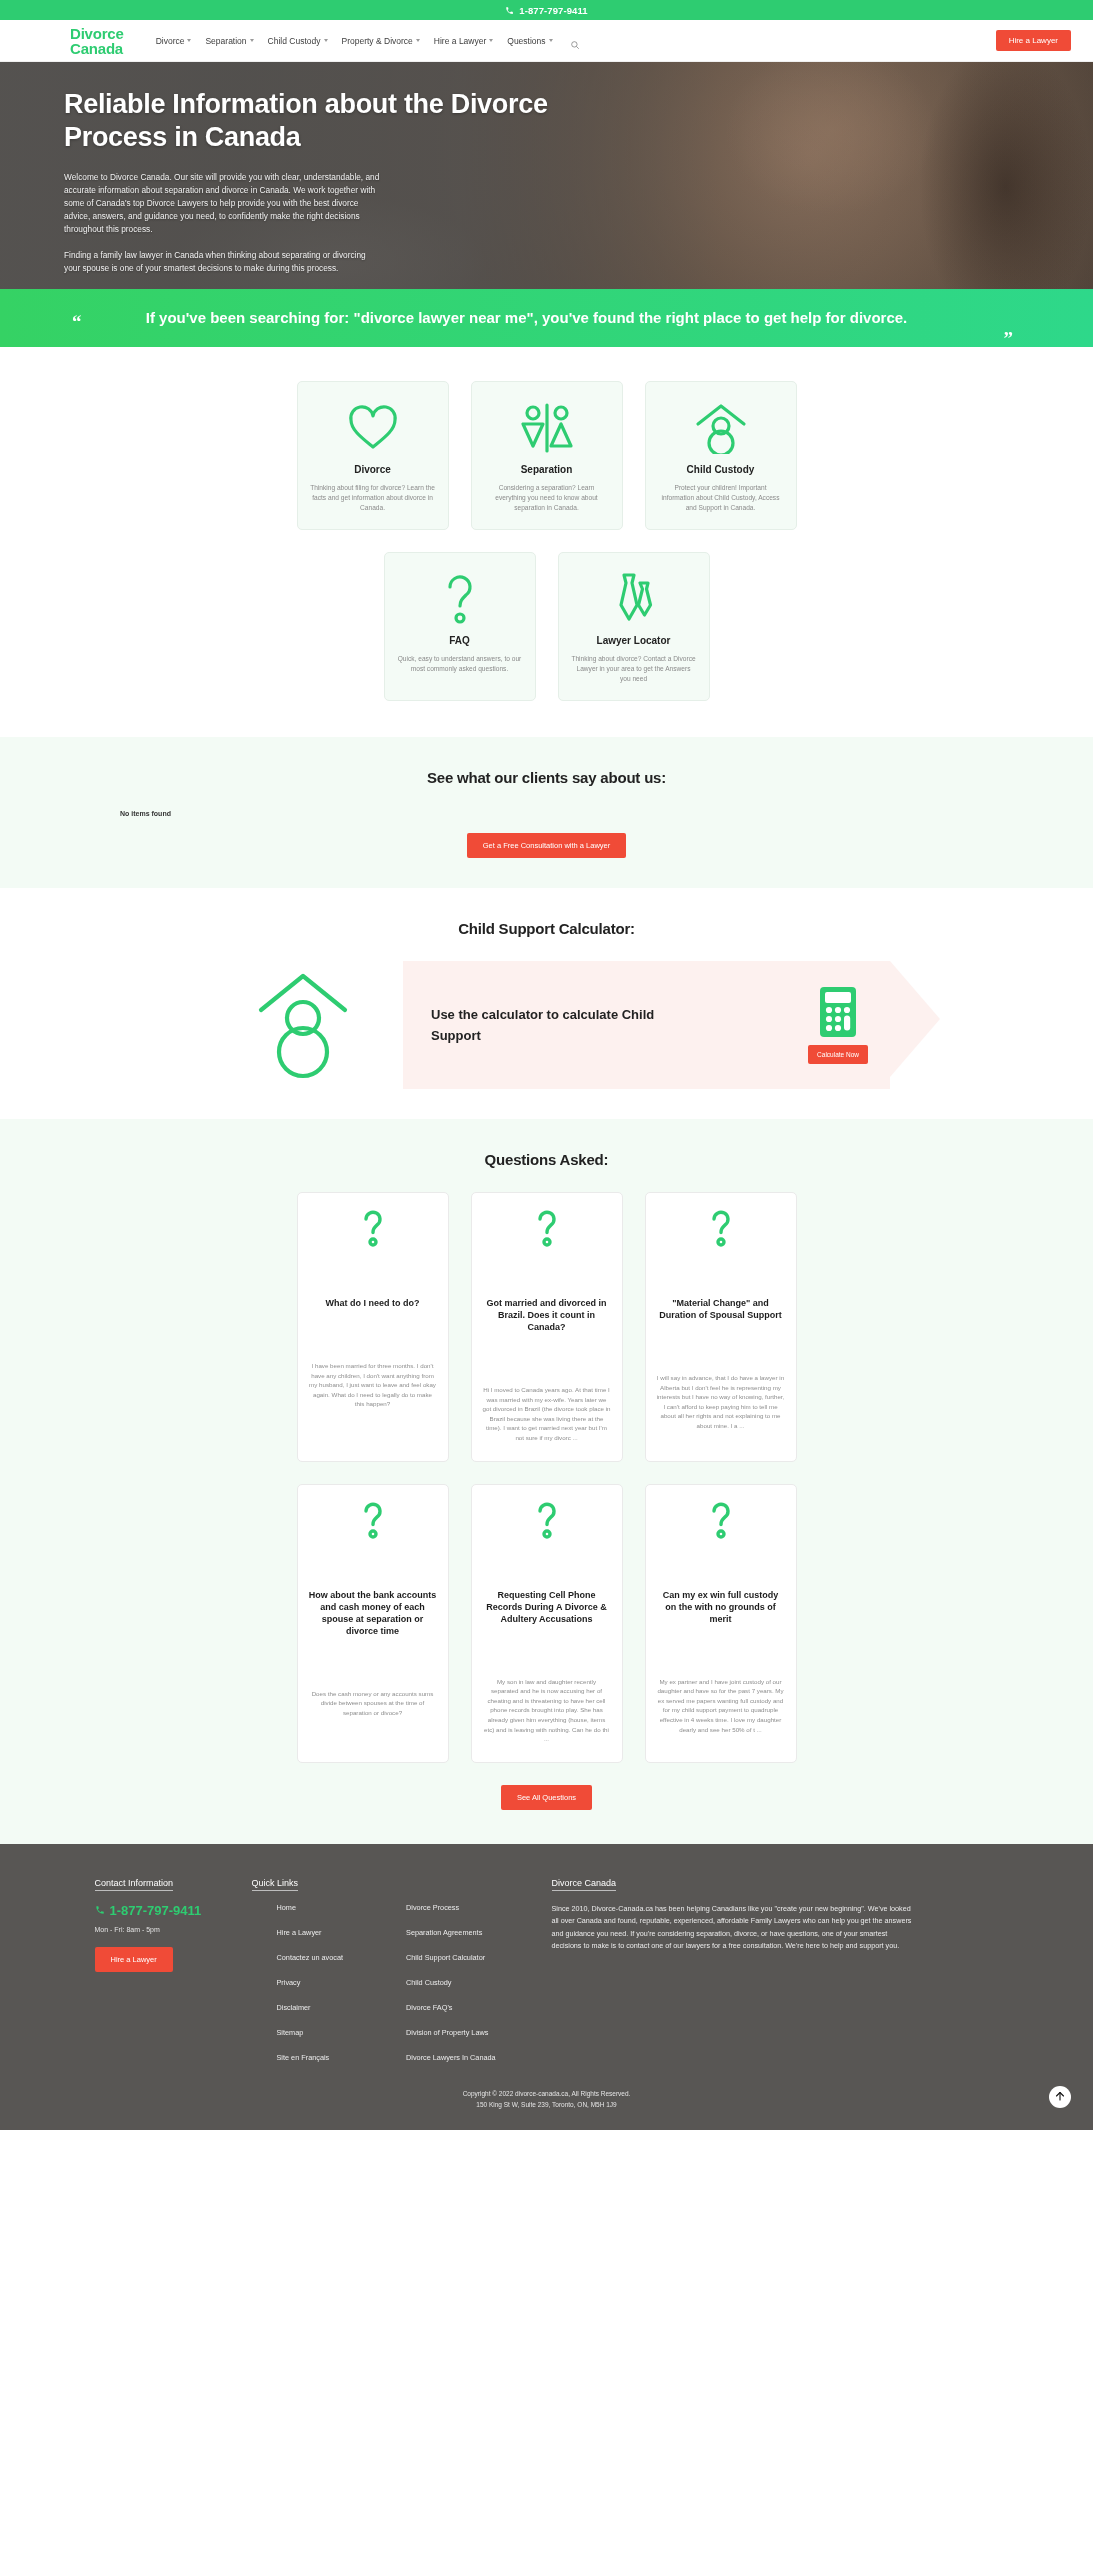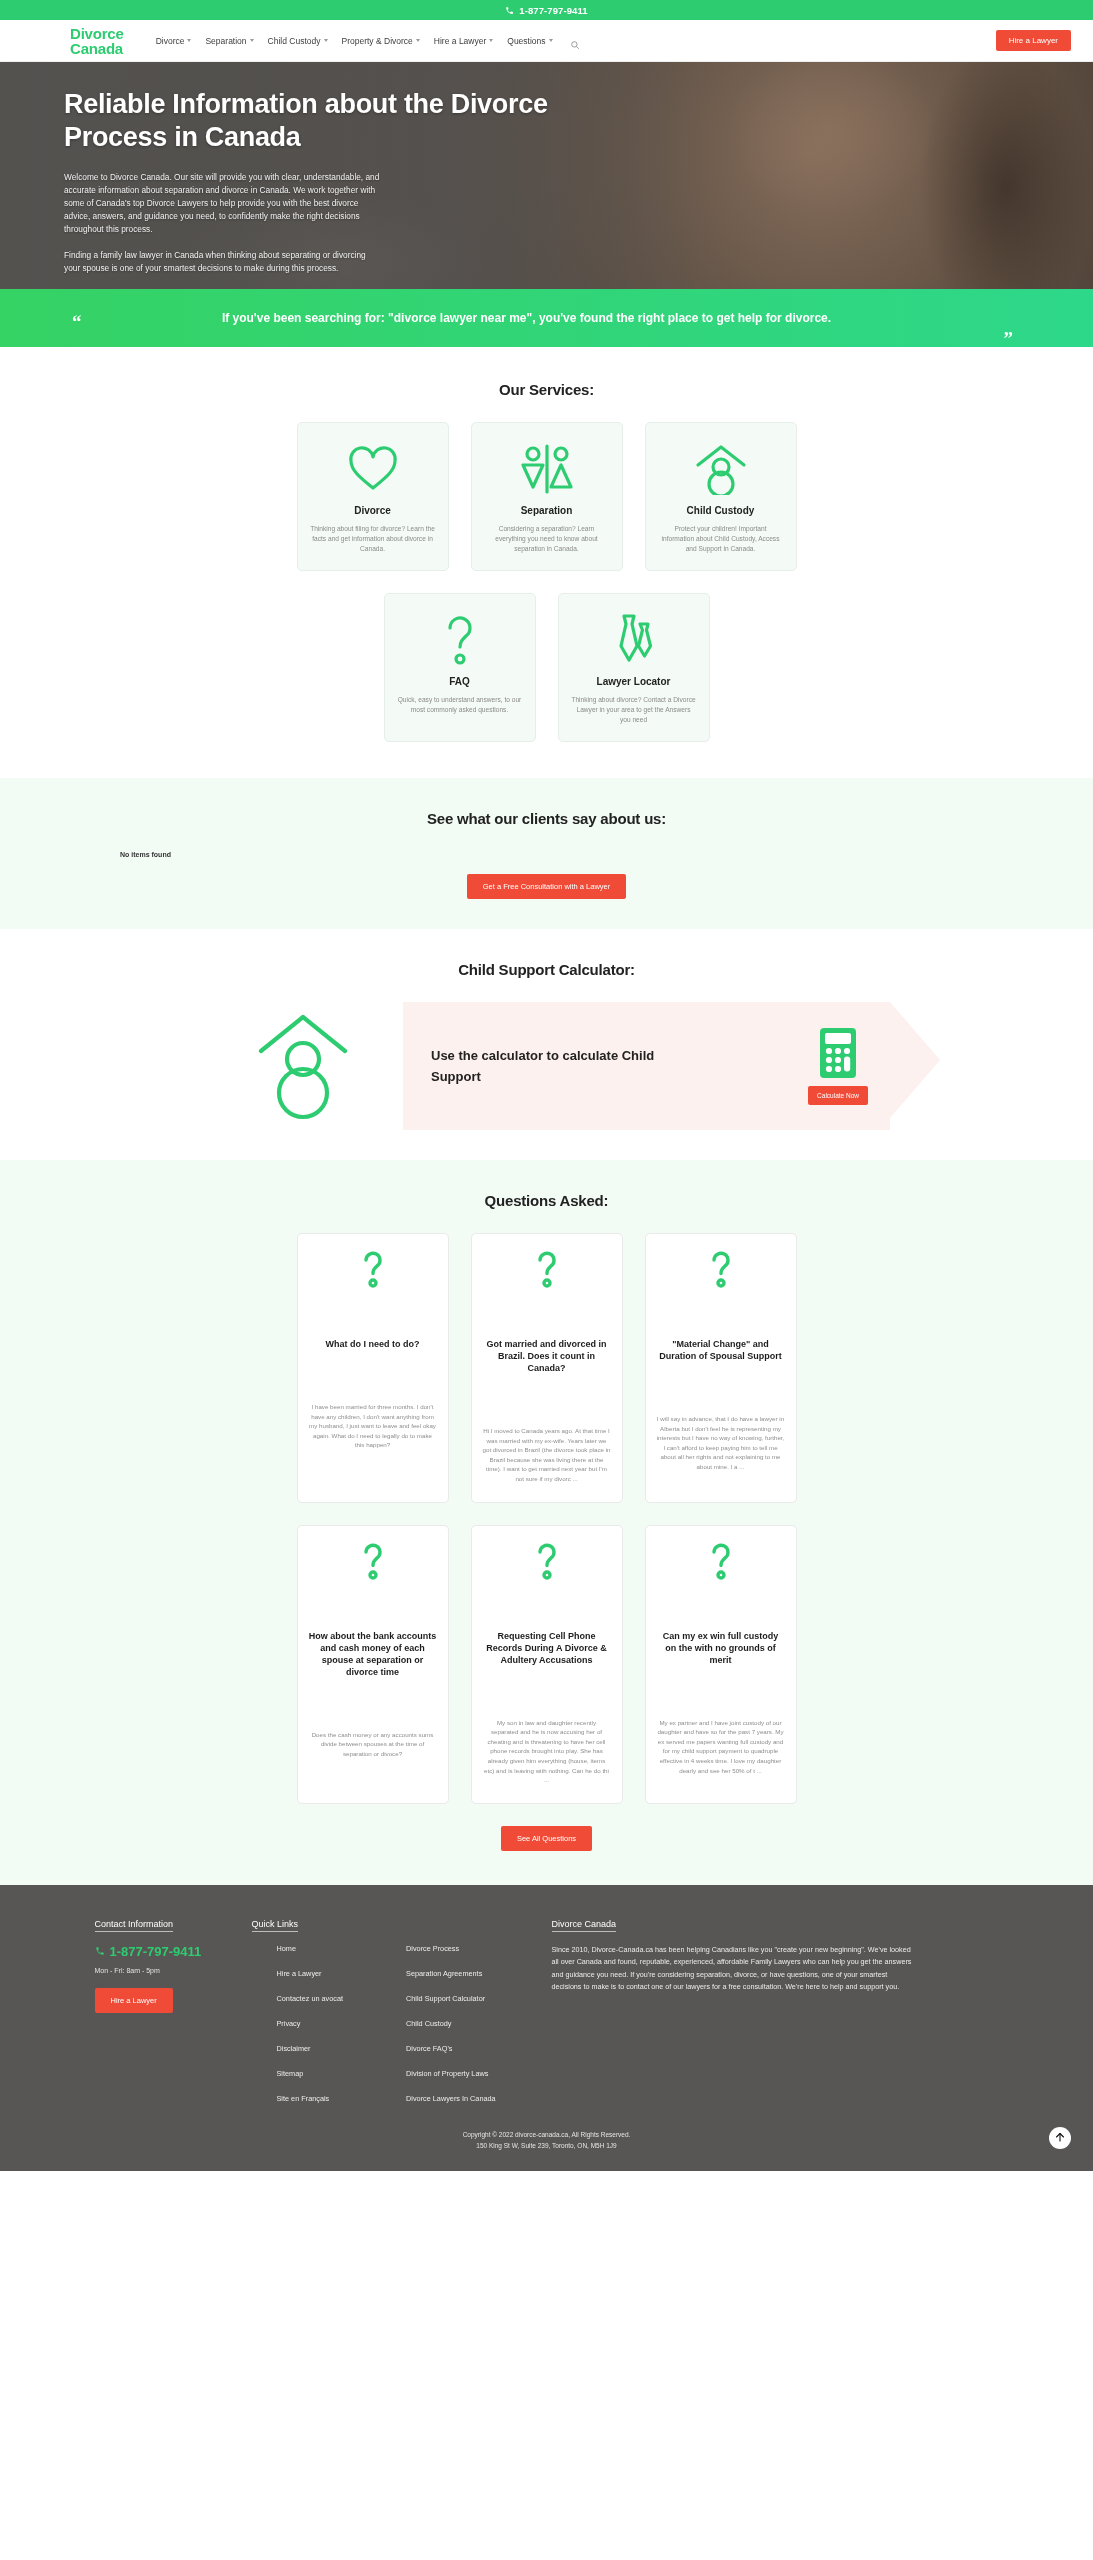--- a/index.html
+++ b/index.html
@@ -77,21 +77,21 @@
     margin-top:17px;text-shadow:0 1px 2px rgba(0,0,0,.35);
   }
   .hero-p.second{margin-top:13px;}
 
   
   .quote-band{
     background:linear-gradient(90deg,#35d264 0%,#2ed88a 100%);
     padding:19px 150px 19px 110px;position:relative;
   }
   .quote-text{
-    color:#fff;font-size:12px;line-height:20px;font-weight:700;
+    color:#fff;font-size:15px;line-height:20px;font-weight:700;
     text-align:center;
   }
   .qmark{
     position:absolute;color:#fff;font-size:19px;font-weight:700;
     font-family:"Liberation Serif","DejaVu Serif",serif;line-height:1;
   }
   .qmark.open{left:72px;top:23px;}
   .qmark.close{right:80px;top:40px;}
 
   
@@ -253,21 +253,20 @@
   </div>
 </div>
 
 <div class="quote-band">
   <span class="qmark open">“</span>
   <div class="quote-text">If you've been searching for: "divorce lawyer near me", you've found the right place to get help for divorce.</div>
   <span class="qmark close">”</span>
 </div>
 
 <div class="section">
-  <h2 class="section-title">Our Services:</h2>
   <div class="wrap">
     <div class="card-row">
 
       <div class="svc-card">
         <div class="svc-icon">
           <svg width="56" height="50" viewBox="0 0 56 50">
               <path d="M28 44C17 35 6 27 6 17A11 11 0 0128 13 11 11 0 0150 17c0 10-11 18-22 27z"></path>
             </svg>
         </div>
         <div class="svc-name">Divorce</div>

